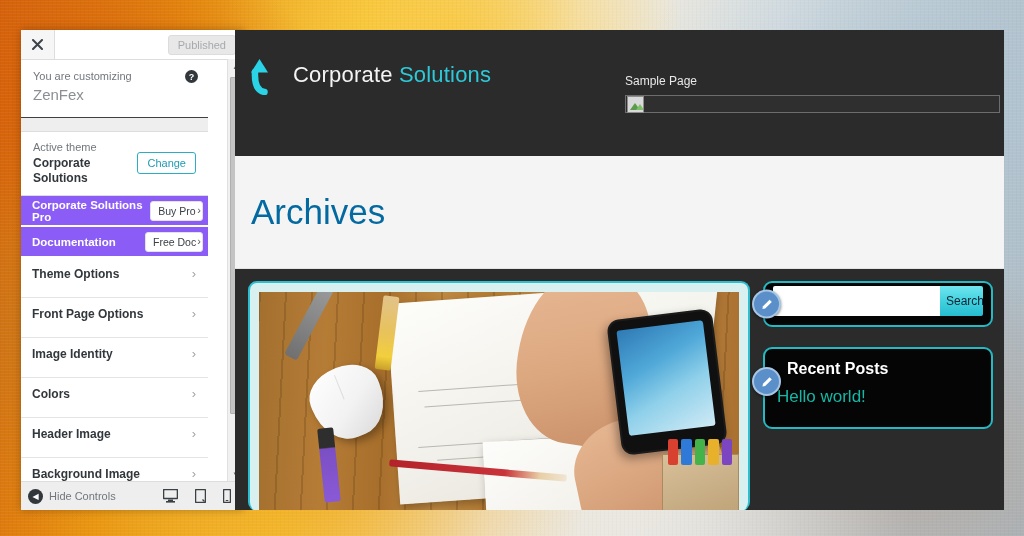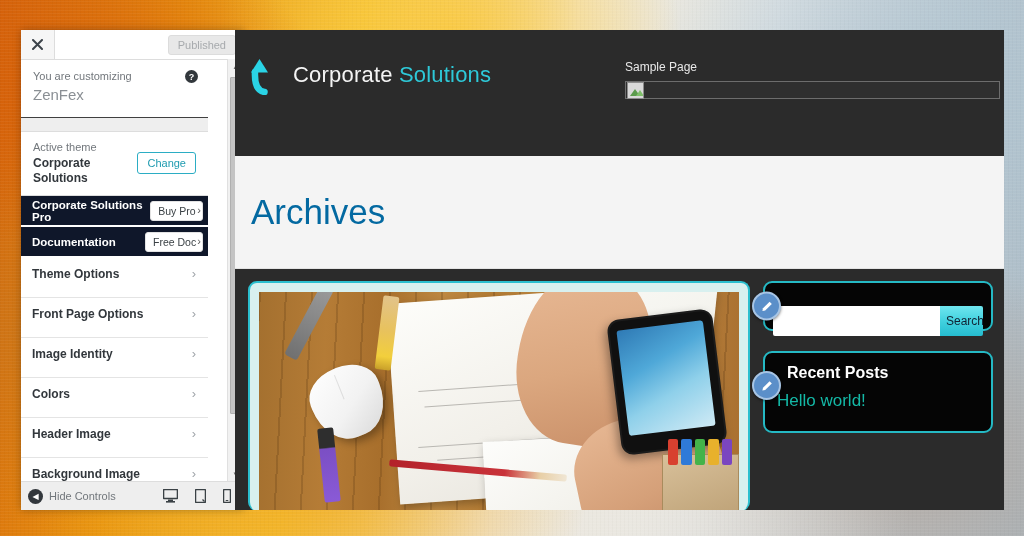--- a/index.html
+++ b/index.html
@@ -71,21 +71,21 @@
   }
   .cz-theme-left{line-height:15px;}
   .cz-theme-k{font-size:11px;color:#72777c;}
   .cz-theme-v{font-size:12px;color:#32373c;font-weight:bold;margin-top:1px;}
   .cz-change{
     background:#fff;border:1px solid #2badc4;color:#1f9bb0;border-radius:3px;
     font-size:11px;padding:4px 9px;cursor:pointer;
   }
 
   .cz-promo{
-    height:29px;background:#0f172a;display:flex;align-items:center;
+    height:29px;background:#8b5cf6;display:flex;align-items:center;
     justify-content:space-between;padding:0 5px 0 11px;cursor:pointer;
     border-bottom:2px solid #fff;
   }
   .cz-promo-label{color:#fff;font-size:11.5px;font-weight:bold;}
   .cz-promo-btn{
     background:#fff;border:1px solid #e3e3e3;border-radius:3px;color:#3a4145;
     font-size:10.5px;padding:3px 3px 3px 7px;white-space:nowrap;overflow:hidden;
     width:46px;position:relative;cursor:pointer;line-height:12px;
   }
   .cz-promo-btn .chev{position:absolute;right:1px;top:2px;color:#555;font-size:11px;}
@@ -139,21 +139,21 @@
   .site-header{
     height:126px;background:#2b2b2b;position:relative;
   }
   .brand{
     position:absolute;left:16px;top:25px;display:flex;align-items:center;gap:8px;
   }
   .brand-text{font-size:22px;letter-spacing:.2px;}
   .brand-a{color:#f4f4f4;}
   .brand-b{color:#2ec9d8;}
 
-  .nav-area{position:absolute;left:390px;top:0;right:4px;}
+  .nav-area{position:absolute;left:390px;top:14px;right:4px;}
   .nav-link{
     display:inline-block;margin-top:30px;color:#e8e8e8;font-size:12px;
     text-decoration:none;cursor:pointer;
   }
   .nav-strip{
     position:absolute;left:0;top:51px;right:0;height:16px;
     border:1px solid #6d6d6d;background:#2f2f2f;
   }
   .broken-img{
     position:absolute;left:1px;top:0px;width:15px;height:15px;
@@ -264,21 +264,21 @@
     border:1px solid #a98b5d;box-sizing:border-box;
   }
   .markers i{position:absolute;top:-26%;width:14%;height:42%;border-radius:2px;display:block;}
 
   
   .widgets{position:absolute;left:528px;top:12px;width:230px;}
   .widget{
     background:#050505;border:2px solid #25b9c4;border-radius:9px;
     margin-bottom:20px;position:relative;padding:10px 12px;box-sizing:border-box;
   }
-  .widget.w-search{height:46px;padding:23px 8px;}
+  .widget.w-search{height:46px;padding:3px 8px;}
   .widget.w-posts{height:82px;}
   .widget.w-comments{height:44px;}
   .edit-pin{
     position:absolute;left:-13px;top:50%;transform:translateY(-50%);
     width:25px;height:25px;border-radius:50%;
     background:#5b8fc9;border:2px solid #a8c5e4;
     display:flex;align-items:center;justify-content:center;cursor:pointer;
     box-shadow:0 1px 3px rgba(0,0,0,.5);z-index:5;
   }
   .w-posts .edit-pin,.w-comments .edit-pin{top:18px;transform:none;}

